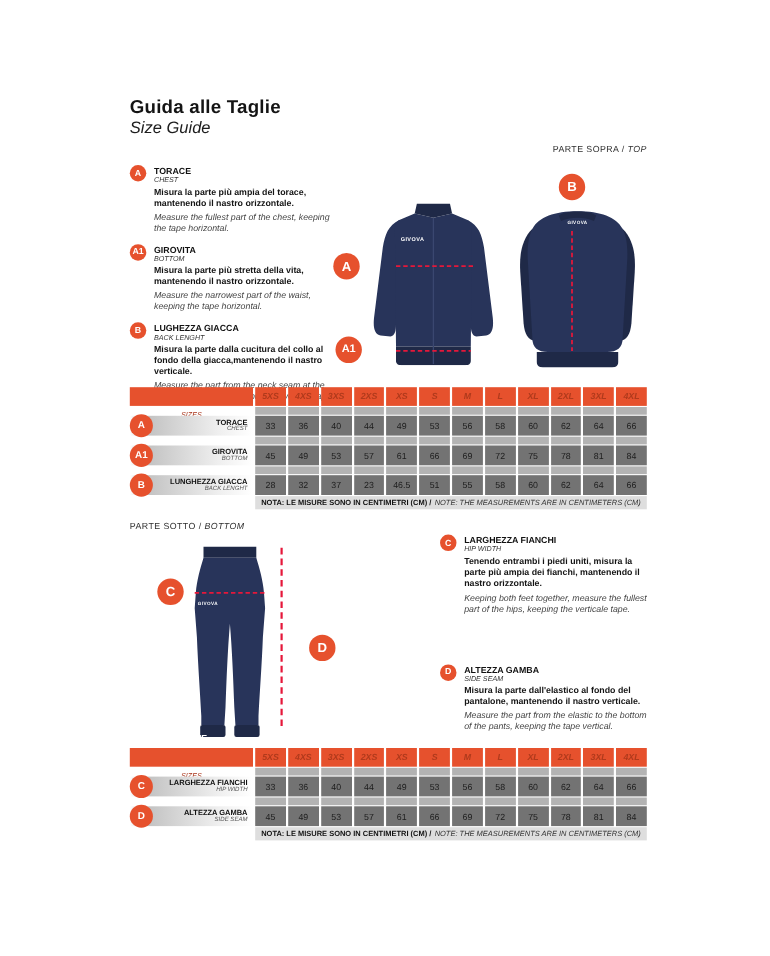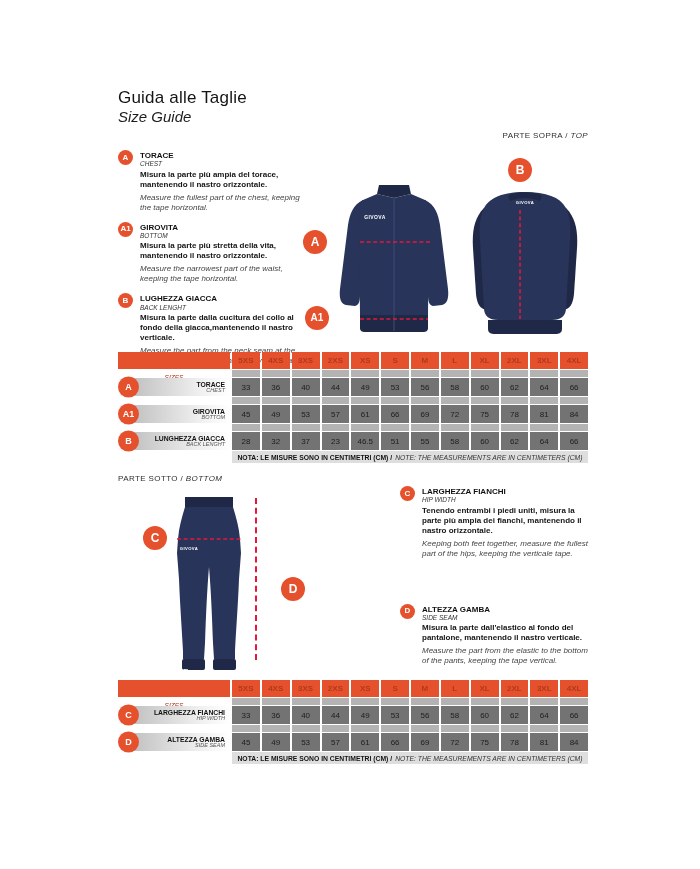--- a/index.html
+++ b/index.html
@@ -1,21 +1,21 @@
 <!DOCTYPE html>
 <html style="--orange: #E6512D; --size-text: #B03A1C; --navy1: #28345A; --navy2: #1F2947; --red: #E5173A;"><head>
 <meta charset="utf-8">
 <style>
   html,body{margin:0;padding:0;background:#fff;}
   .canvas{position:relative;width:700px;height:869px;background:#fff;overflow:hidden;
           font-family:"Liberation Sans",sans-serif;color:#111;}
 
   
   .title-block{position:absolute;left:118px;top:88px;line-height:1.15;}
-  .title{font-size:17px;font-weight:normal;color:#141414;letter-spacing:.2px;}
+  .title{font-size:17px;font-weight:bold;color:#141414;letter-spacing:.2px;}
   .subtitle{font-size:15px;font-style:italic;color:#1d1d1d;}
 
   
   .section-label{position:absolute;font-size:8px;color:#2e2e2e;letter-spacing:.4px;}
   .section-label .en{font-style:italic;}
   #label-top{top:131px;right:112px;}
   #label-bottom{top:474px;left:118px;}
 
   
   .legend{position:absolute;display:flex;flex-direction:column;}
@@ -51,21 +51,21 @@
   
   .sizes-table{position:absolute;width:470px;display:grid;
                grid-template-columns:112px repeat(12,1fr);column-gap:2px;row-gap:1px;}
   #table-top{left:118px;top:352px;}
   #table-bottom{left:118px;top:680px;}
   .c{display:flex;align-items:center;justify-content:center;box-sizing:border-box;}
   .c-head-label{background:var(--orange,#E6512D);flex-direction:column;height:17px;line-height:1;gap:26px;}
   .c-head-label .t1{color:#fff;font-weight:bold;font-size:8px;}
   .c-head-label .t2{color:#A93318;font-style:italic;font-size:6.5px;margin-top:1px;}
   .c-size{background:var(--orange,#E6512D);color:var(--size-text,#B03A1C);
-          font-weight:bold;font-size:8px;height:17px;}
+          font-weight:bold;font-size:8px;height:17px;font-style:italic;}
   .c-sp{height:7px;}
   .c-sp.gray{background:#B3B3B3;}
   .c-label{height:18px;position:relative;justify-content:flex-end;padding-right:5px;
            background:linear-gradient(90deg,#ffffff 0%,#c2c2c2 14%,#efefef 72%,#ffffff 100%);}
   .rl-wrap{display:flex;flex-direction:column;align-items:flex-end;line-height:1.05;}
   .rl1{font-size:6.8px;font-weight:bold;color:#111;}
   .rl2{font-size:5.5px;font-style:italic;color:#555;}
   .badge-tbl{position:absolute;left:0;top:50%;transform:translateY(-50%);
              width:21px;height:21px;font-size:9px;}
   .c-val{height:18px;background:#737373;font-size:8px;color:#1d1d1d;}

